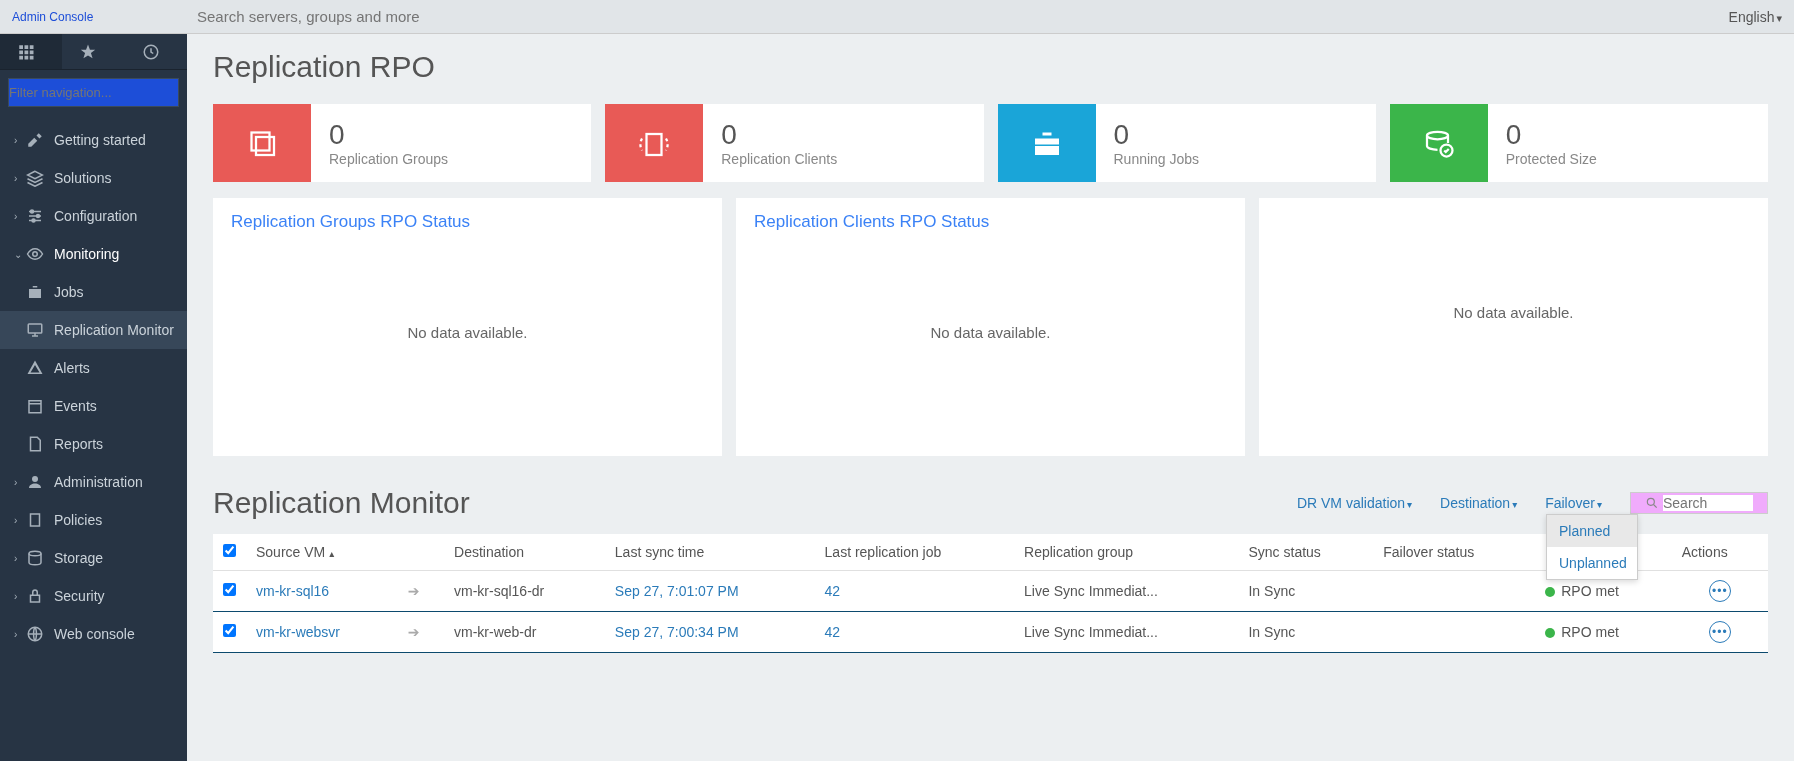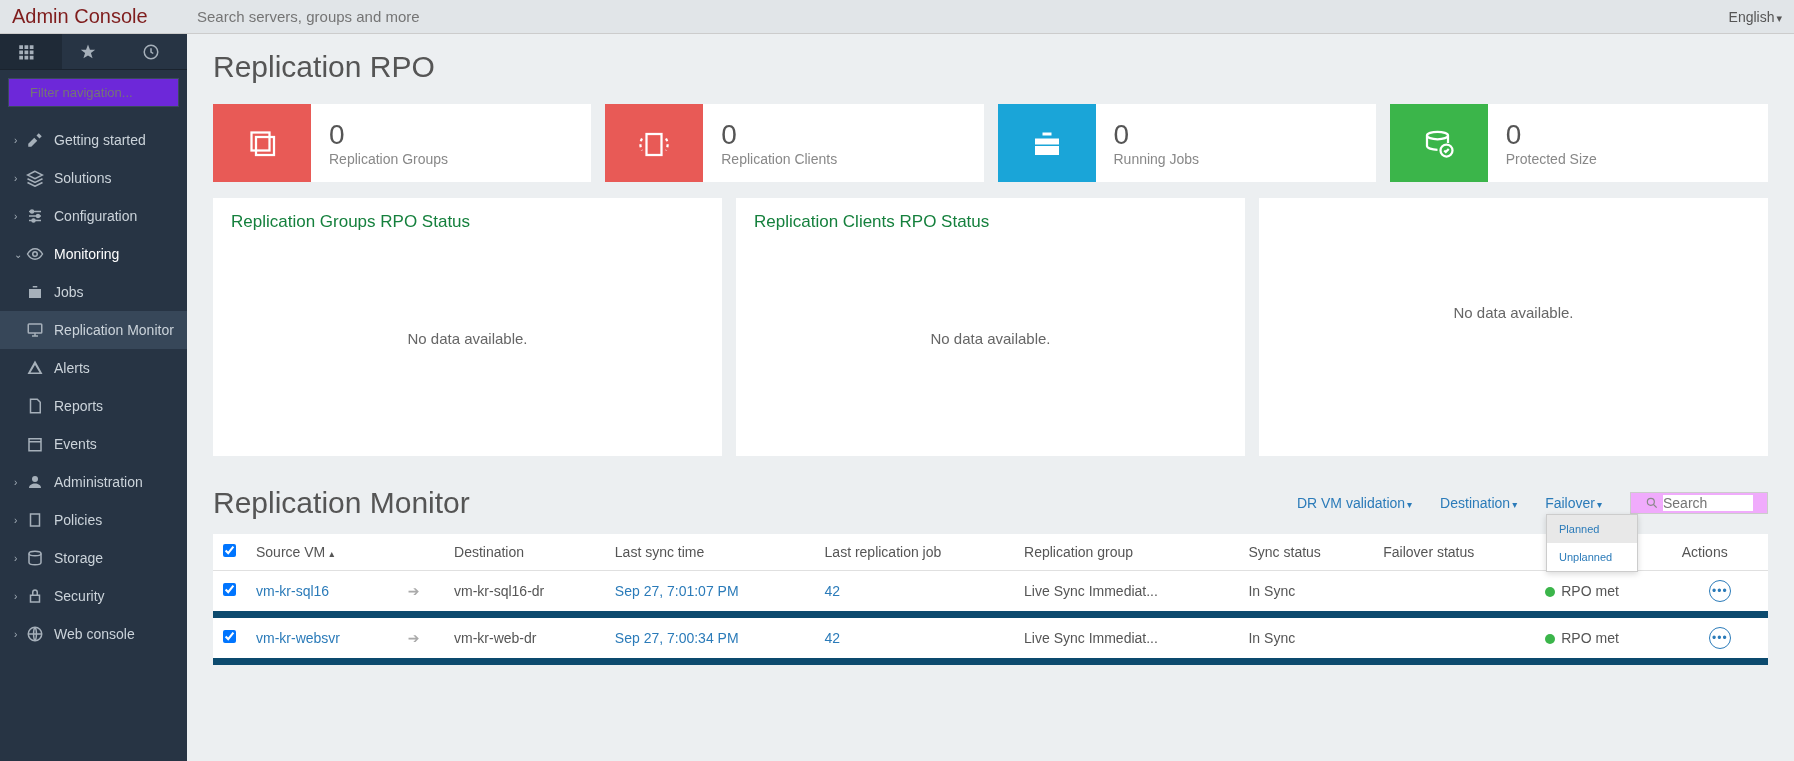--- a/index.html
+++ b/index.html
@@ -1,30 +1,30 @@
 <!DOCTYPE html>
 <html><head>
 <meta charset="utf-8">
 <style>
 *{box-sizing:border-box;margin:0;padding:0;font-family:"Segoe UI",Arial,sans-serif}
 body{background:#eceff1;color:#555;font-size:14px}
 .topbar{height:34px;background:#e1e5e8;border-bottom:1px solid #ccc;display:flex;align-items:center;padding:0 12px}
-.brand{color:#7f1d1d;font-size:20px;font-weight:400;width:175px;padding-left:0}
+.brand{color:#1d4ed8;font-size:12px;font-weight:400;width:175px;padding-left:0}
 .search-main{flex:1;max-width:600px}
 .search-main input{width:100%;border:none;background:transparent;padding:6px 10px;font-size:15px;color:#888;outline:none}
 .lang{margin-left:auto;color:#555;font-size:14px;cursor:pointer}
 .lang::after{content:"▾";font-size:11px;margin-left:2px}
 .layout{display:flex}
 .sidebar{width:187px;background:#273444;color:#d5dbe0;min-height:727px}
 .side-tabs{display:flex;height:36px;border-bottom:1px solid #1a232e}
 .side-tab{flex:1;display:flex;align-items:center;justify-content:center;cursor:pointer;color:#6f7d8c}
 .side-tab.active{background:#1f2a37;color:#d5dbe0}
 .side-tab svg{width:18px;height:18px}
 .nav-filter{padding:8px}
-.nav-filter input{width:100%;background:#6d28d9;border:1px solid #3a4a5c;color:#aeb8c2;padding:6px 21px;font-size:13px;outline:none}
+.nav-filter input{width:100%;background:#1d4ed8;border:1px solid #3a4a5c;color:#aeb8c2;padding:6px 0;font-size:13px;outline:none}
 .nav{margin-top:6px}
 .nav-item{display:flex;align-items:center;padding:10px 12px 10px 14px;cursor:pointer;color:#cbd3da;font-size:14px}
 .nav-sub{padding-left:26px}
 .nav-item.selected{background:#374759}
 .nav-item.expanded{color:#fff}
 .nav-icon{width:18px;height:18px;margin-right:10px;flex:none;display:flex;align-items:center;justify-content:center;color:#a6b0ba}
 .nav-chevron{width:10px;color:#a6b0ba;margin-right:2px;font-size:10px}
 .main{flex:1;padding:16px 26px}
 h1{font-size:30px;font-weight:400;color:#555;margin-bottom:20px}
 .cards{display:flex;gap:14px;margin-bottom:16px}
@@ -32,38 +32,38 @@
 .card-icon{width:98px;height:100%;display:flex;align-items:center;justify-content:center;color:#fff}
 .card-icon svg{width:36px;height:36px}
 .red{background:#e85a56}
 .blue{background:#1aa5d8}
 .green{background:#3bb54a}
 .card-body{padding:0 18px}
 .card-value{font-size:28px;color:#555}
 .card-label{font-size:14px;color:#888}
 .panels{display:flex;gap:14px;margin-bottom:30px}
 .panel{flex:1;background:#fff;padding:14px 18px;height:258px}
-.panel-title{font-size:17px;color:#15803d;margin-bottom:6px}
+.panel-title{font-size:17px;color:#3b82f6;margin-bottom:0}
 .panel-body{display:flex;align-items:center;justify-content:center;height:200px;color:#666;font-size:15px}
 .section-header{display:flex;align-items:center;margin-bottom:14px}
 .section-header h1{margin:0}
 .section-actions{margin-left:auto;display:flex;align-items:center;gap:28px;position:relative}
 .action-link{color:#2b7bb9;font-size:14px;cursor:pointer}
 .action-link::after{content:"▾";font-size:10px;margin-left:2px}
 .table-search{display:flex;align-items:center;border:1px solid #ccc;background:#f0abfc;padding:2px 14px}
 .table-search input{border:none;outline:none;width:90px;font-size:14px;color:#666}
 .table-search svg{width:14px;height:14px;color:#888;margin-right:4px}
 .dropdown{position:absolute;top:22px;right:130px;background:#fff;border:1px solid #ccc;box-shadow:0 2px 6px rgba(0,0,0,0.15);width:92px;z-index:10}
-.dropdown-item{padding:8px 12px;font-size:11px;color:#2b7bb9;cursor:pointer}
+.dropdown-item{padding:8px 12px;font-size:14px;color:#2b7bb9;cursor:pointer}
 .dropdown-item.hover{background:#e8e8e8}
 .table-wrap{background:#fff}
 table{width:100%;border-collapse:collapse}
 th{text-align:left;font-weight:400;color:#555;padding:10px 10px;border-bottom:1px solid #e0e0e0;font-size:14px}
 th.sort::after{content:"▴";font-size:10px;margin-left:4px}
-td{padding:9px 10px;border-bottom:7px solid #0c4a6e;font-size:14px;color:#555}
+td{padding:9px 10px;border-bottom:1px solid #0c4a6e;font-size:14px;color:#555}
 .link{color:#2b7bb9;cursor:pointer}
 .chk{width:24px;text-align:center}
 .chk input{cursor:pointer}
 .arrow{color:#aaa;font-size:14px}
 .dot-green{display:inline-block;width:10px;height:10px;background:#3bb54a;border-radius:50%;margin-right:6px;vertical-align:middle}
 .actions-cell{text-align:center}
 .action-btn{display:inline-flex;width:22px;height:22px;border:1.5px solid #2b7bb9;border-radius:50%;align-items:center;justify-content:center;color:#2b7bb9;cursor:pointer;font-size:12px;letter-spacing:1px}
 </style>
 </head>
 <body>
@@ -178,33 +178,33 @@
           <span class="nav-icon">
             <svg viewBox="0 0 24 24" fill="currentColor">
               <path d="M12 2L2 20h20L12 2zm0 6l6 10H6l6-10z"></path>
             </svg>
           </span>
           <span>Alerts</span>
         </div>
       <div class="nav-item nav-sub">
           <span class="nav-icon">
             <svg viewBox="0 0 24 24" fill="none" stroke="currentColor" stroke-width="2">
-              <path d="M6 3h9l4 4v14H6z"></path>
-            </svg>
-          </span>
-          <span>Reports</span>
-        </div>
-      <div class="nav-item nav-sub">
-          <span class="nav-icon">
-            <svg viewBox="0 0 24 24" fill="none" stroke="currentColor" stroke-width="2">
               <rect x="4" y="5" width="16" height="16"></rect>
               <line x1="4" y1="9" x2="20" y2="9"></line>
             </svg>
           </span>
           <span>Events</span>
+        </div>
+      <div class="nav-item nav-sub">
+          <span class="nav-icon">
+            <svg viewBox="0 0 24 24" fill="none" stroke="currentColor" stroke-width="2">
+              <path d="M6 3h9l4 4v14H6z"></path>
+            </svg>
+          </span>
+          <span>Reports</span>
         </div>
       <div class="nav-item">
           <span class="nav-chevron">›</span>
           <span class="nav-icon">
             <svg viewBox="0 0 24 24" fill="currentColor">
               <circle cx="12" cy="8" r="4"></circle>
               <path d="M4 20c0-4 4-6 8-6s8 2 8 6"></path>
             </svg>
           </span>
           <span>Administration</span>

